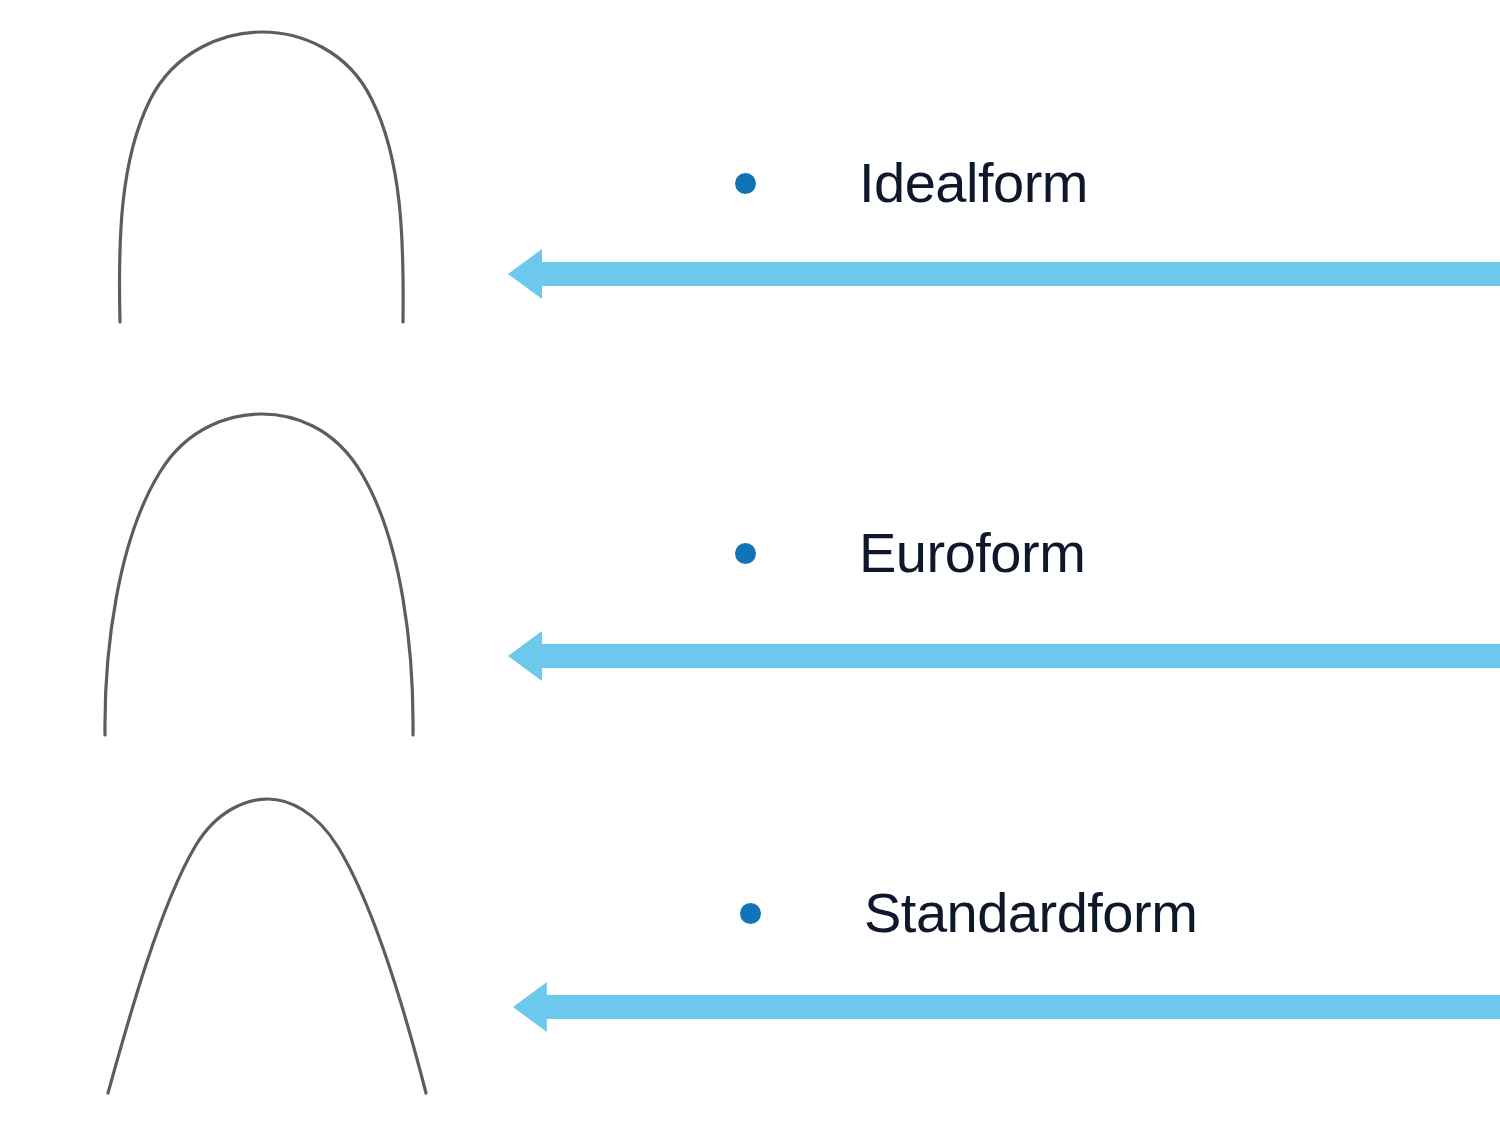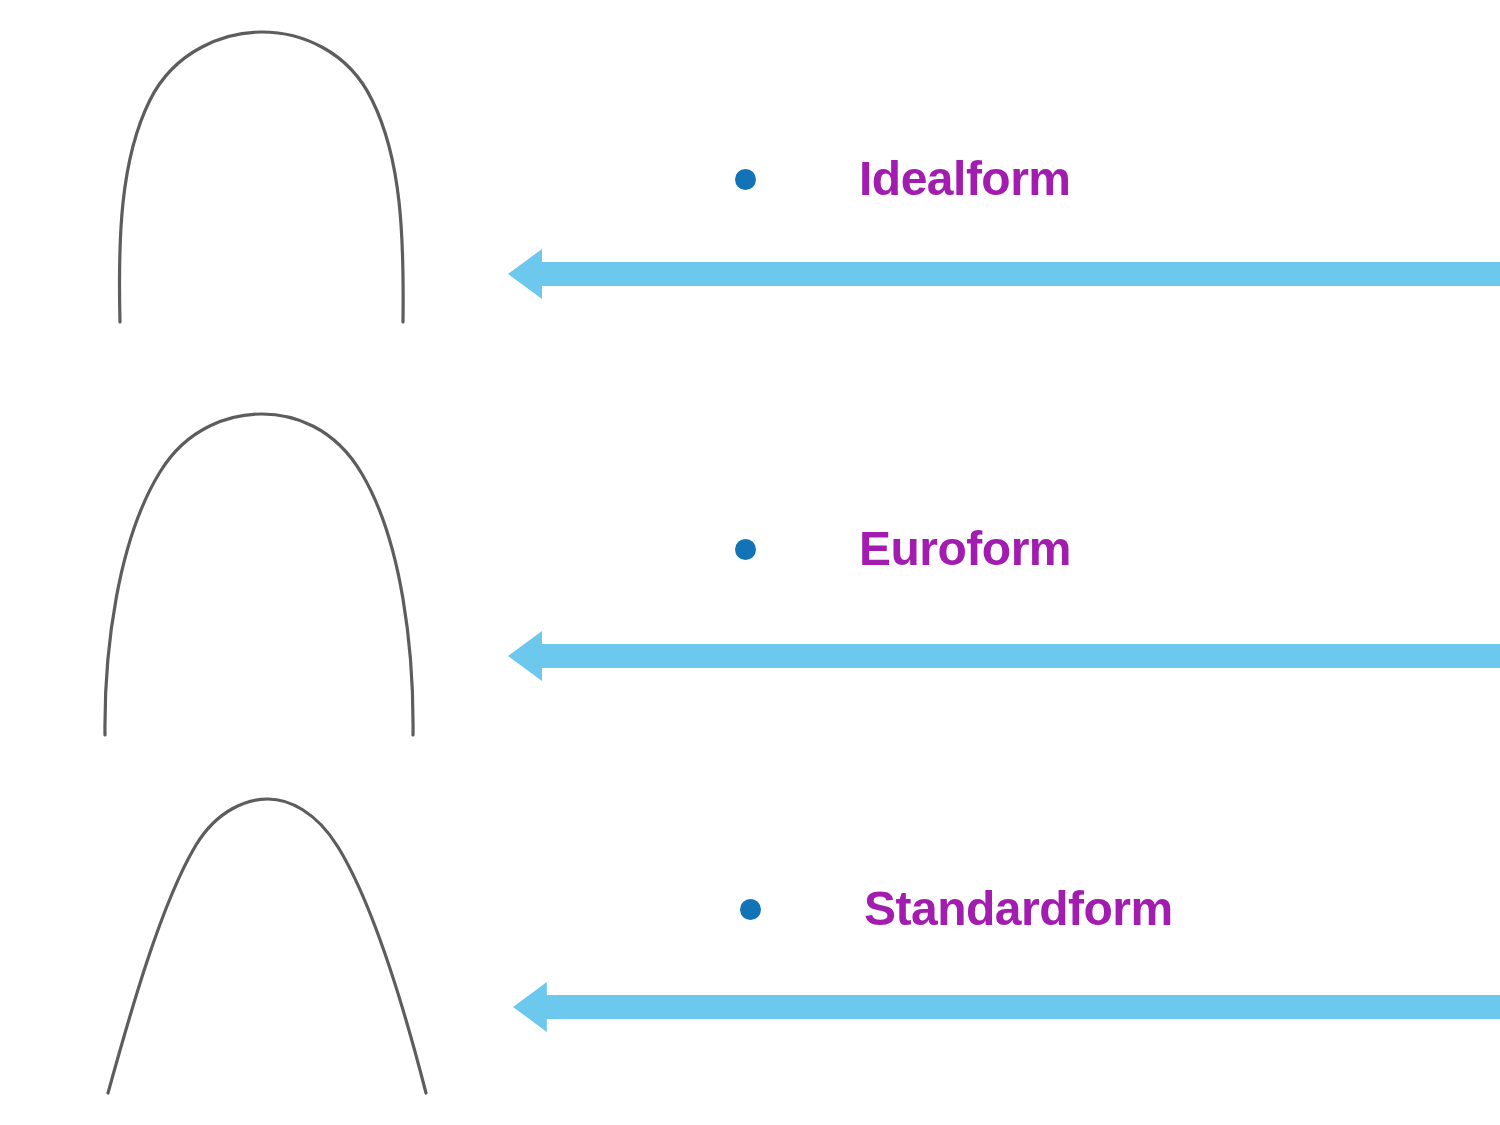--- a/index.html
+++ b/index.html
@@ -51,25 +51,25 @@
   }
   .bullet-dot {
     width: 21px;
     height: 21px;
     border-radius: 50%;
     background: #1273b6;
     flex: 0 0 auto;
   }
   .bullet-label {
     margin-left: 103px;
-    color: #a21caf;
-    font-size: 48px;
+    color: #0f172a;
+    font-size: 56px;
     line-height: 1;
     letter-spacing: -0.5px;
-    font-weight: 700;
+    font-weight: 400;
   }
 
   #row-idealform    { left: 735px; top: 155px; }
   #row-euroform     { left: 735px; top: 525px; }
   #row-standardform { left: 740px; top: 885px; }
 
   
   .arrow {
     position: absolute;
     height: 58px;

